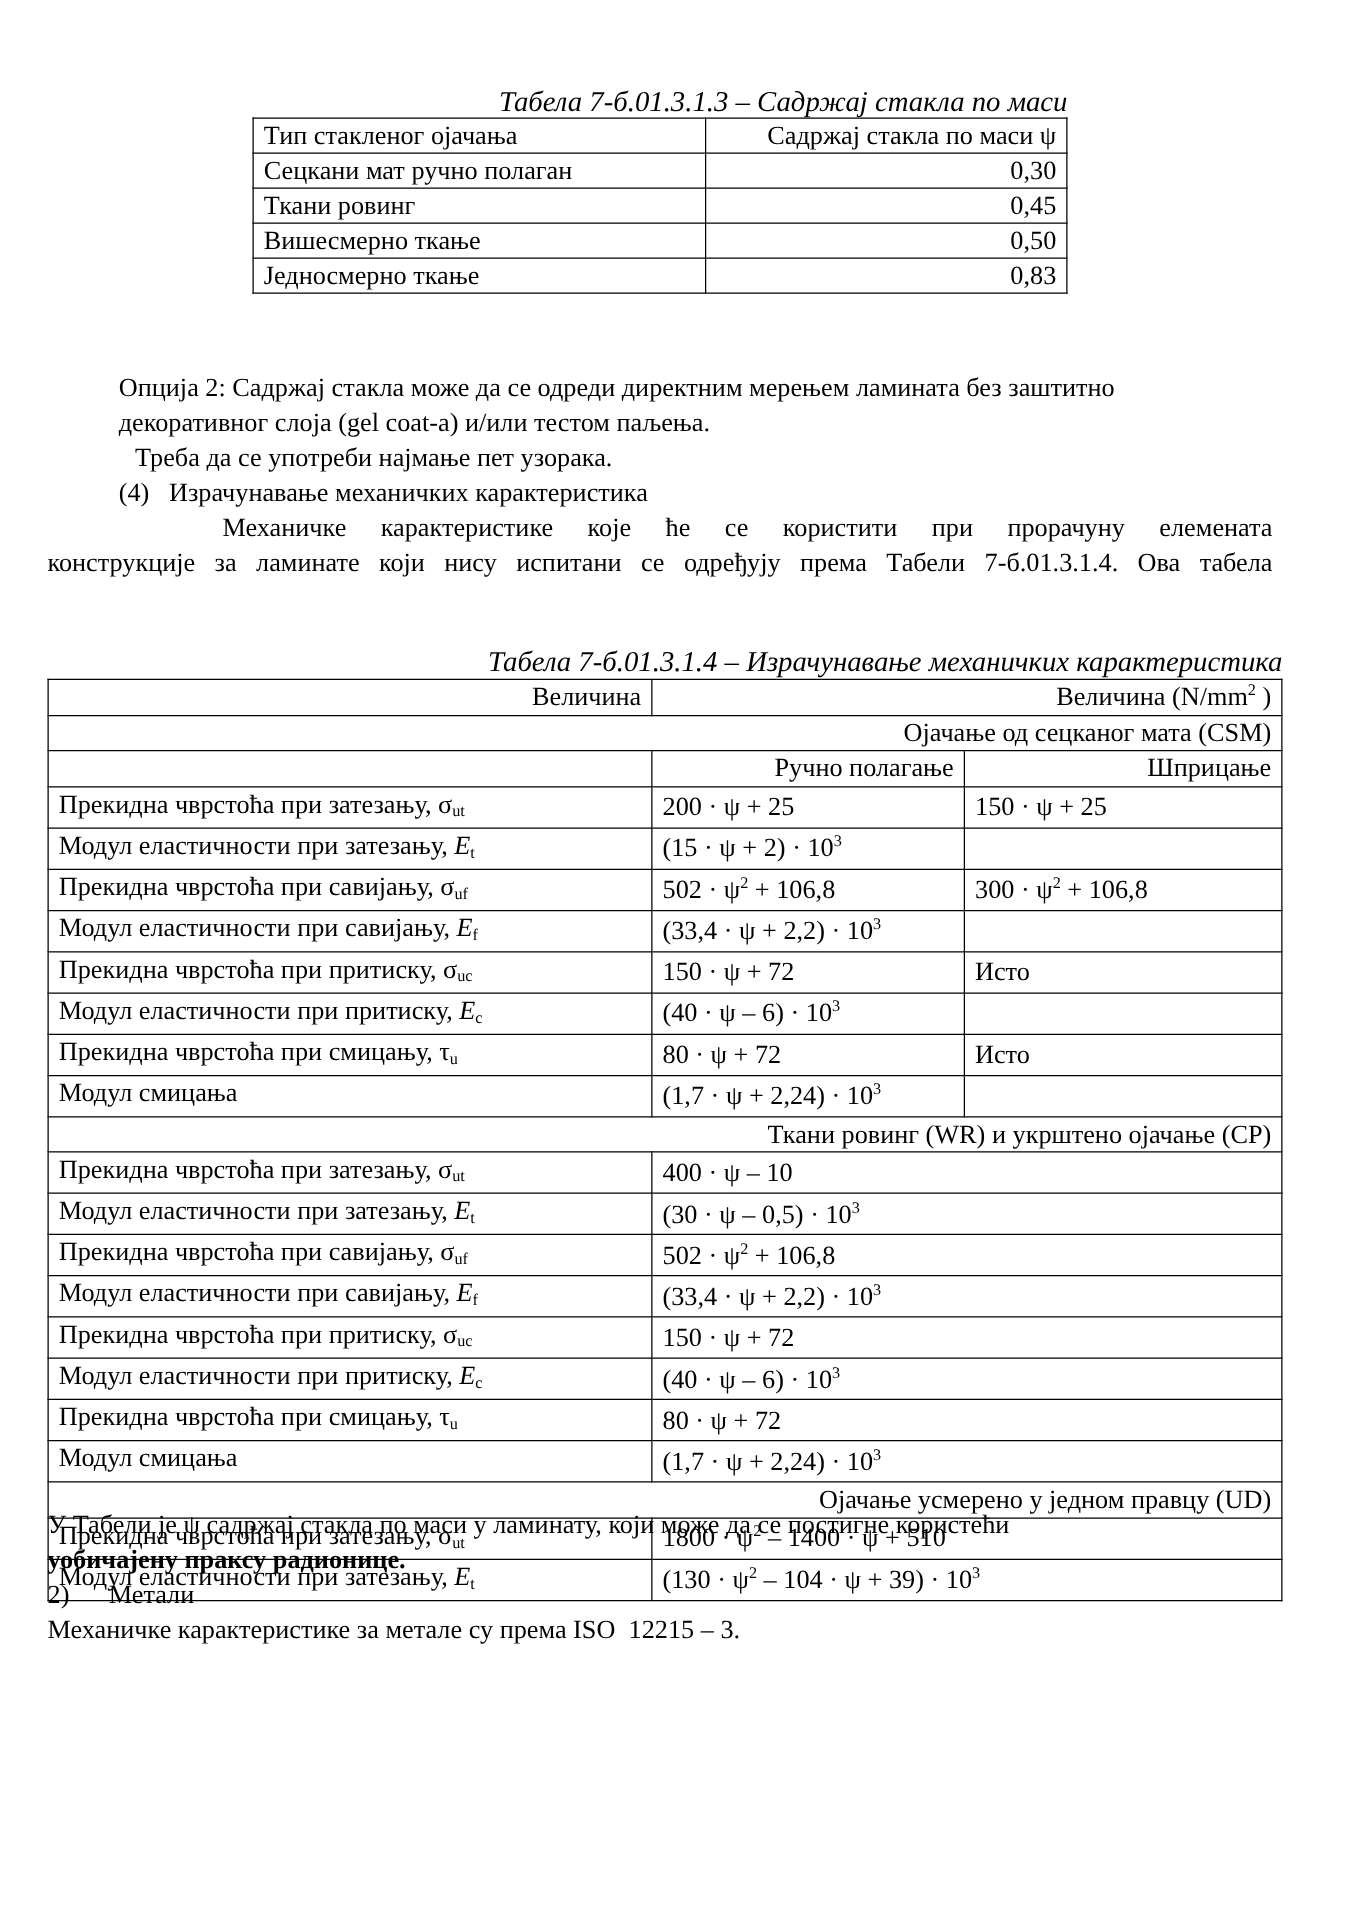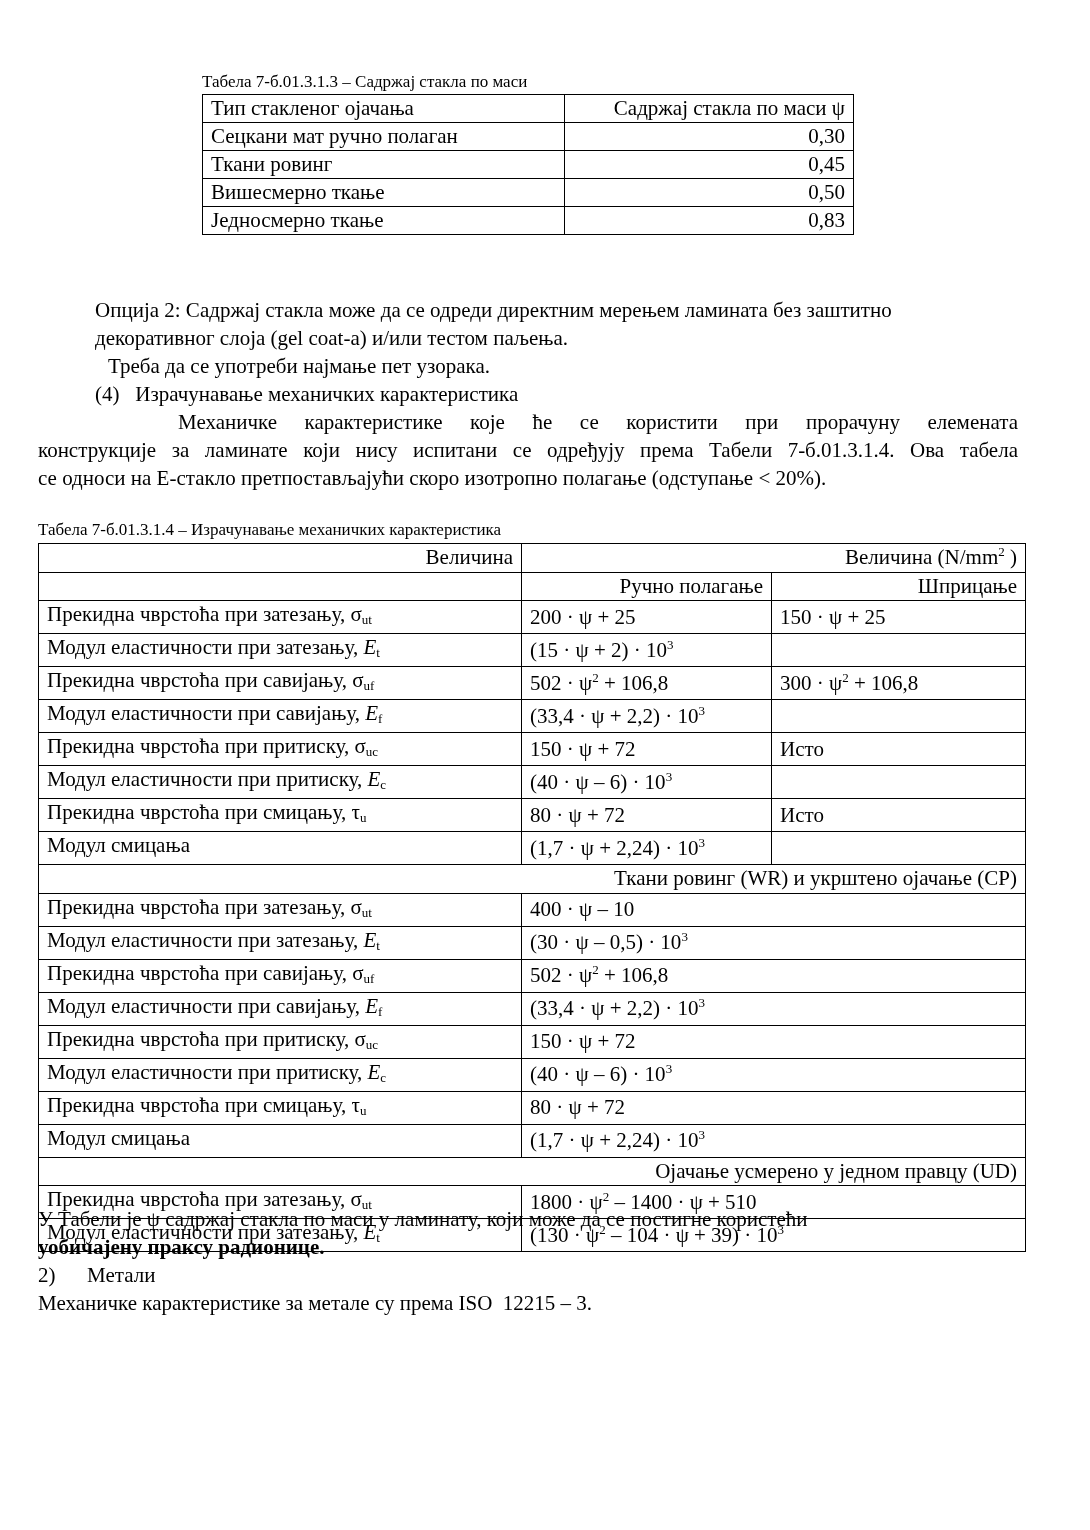--- a/index.html
+++ b/index.html
@@ -1,18 +1,18 @@
 <!DOCTYPE html>
 <html><head>
 <meta charset="utf-8">
 <style>
   html, body { margin:0; padding:0; background:#ffffff; }
   body { width:1090px; height:1530px; position:relative; font-family:"Liberation Serif","DejaVu Serif",serif; color:#000; font-size:21px; }
   .page { position:absolute; left:0; top:0; width:1090px; height:1530px; }
-  .caption { text-align:left; font-size:17px; line-height:24px; }
+  .caption { text-align:right; font-size:23px; line-height:24px;font-style:italic; }
   table { border-collapse:collapse; }
   td { border:1px solid #000; padding:0 8px; font-size:21px; line-height:27px; height:27px; white-space:nowrap; vertical-align:middle; }
   .center { text-align:right; }
   sub.s { font-size:13px; vertical-align:-3px; }
   sup { font-size:13px; line-height:0; }
   .it { font-style:italic; }
   p { margin:0; line-height:28px; }
   .t1-cap { position:absolute; left:202px; top:70px; width:652px; }
   #t1 { position:absolute; left:202px; top:94px; width:652px; }
   #t1 td { height:27px; }
@@ -55,28 +55,30 @@
         </tr>
       </tbody>
   </table>
 
   <p class="para" style="top:296px;">Опција 2: Садржај стакла може да се одреди директним мерењем ламината без заштитно</p>
   <p class="para" style="top:352px; left:108px;">Треба да се употреби најмање пет узорака.</p>
   <p class="para" style="top:324px;">декоративног слоја (gel coat-a) и/или тестом паљења.</p>
   <p class="para" style="top:380px; white-space:pre;">(4)   Израчунавање механичких карактеристика</p>
   <p class="para justify-last" style="top:408px; left:178px; width:840px;">Механичке карактеристике које ће се користити при прорачуну елемената</p>
   <p class="para justify-last" style="top:436px; left:38px; width:980px;">конструкције за ламинате који нису испитани се одређују према Табели 7-б.01.3.1.4. Ова табела</p>
-  <p class="para" style="top:464px; left:38px; width:980px;">се односи на Е-стакло претпостављајући скоро изотропно полагање (одступање &lt; 20%).</p>
 
   <div class="caption t2-cap">Табела 7-б.01.3.1.4 – Израчунавање механичких карактеристика</div>
   <table id="t2">
     <tbody>
         <tr>
       <td class="center" style="width:466px">Величина</td>
       <td class="center" colspan="2"><span>Величина (N/mm</span><sup>2</sup><span> )</span></td>
+    </tr>
+    <tr>
+      <td class="center" colspan="3">Ојачање од сецканог мата (CSM)</td>
     </tr>
     <tr>
       <td></td>
       <td class="center" style="width:233px">Ручно полагање</td>
       <td class="center">Шприцање</td>
     </tr>
     </tbody>
       <tbody id="t2-csm">
         <tr>
           <td><span>Прекидна чврстоћа при затезању, </span><span>σ</span><sub class="s">ut</sub></td>

